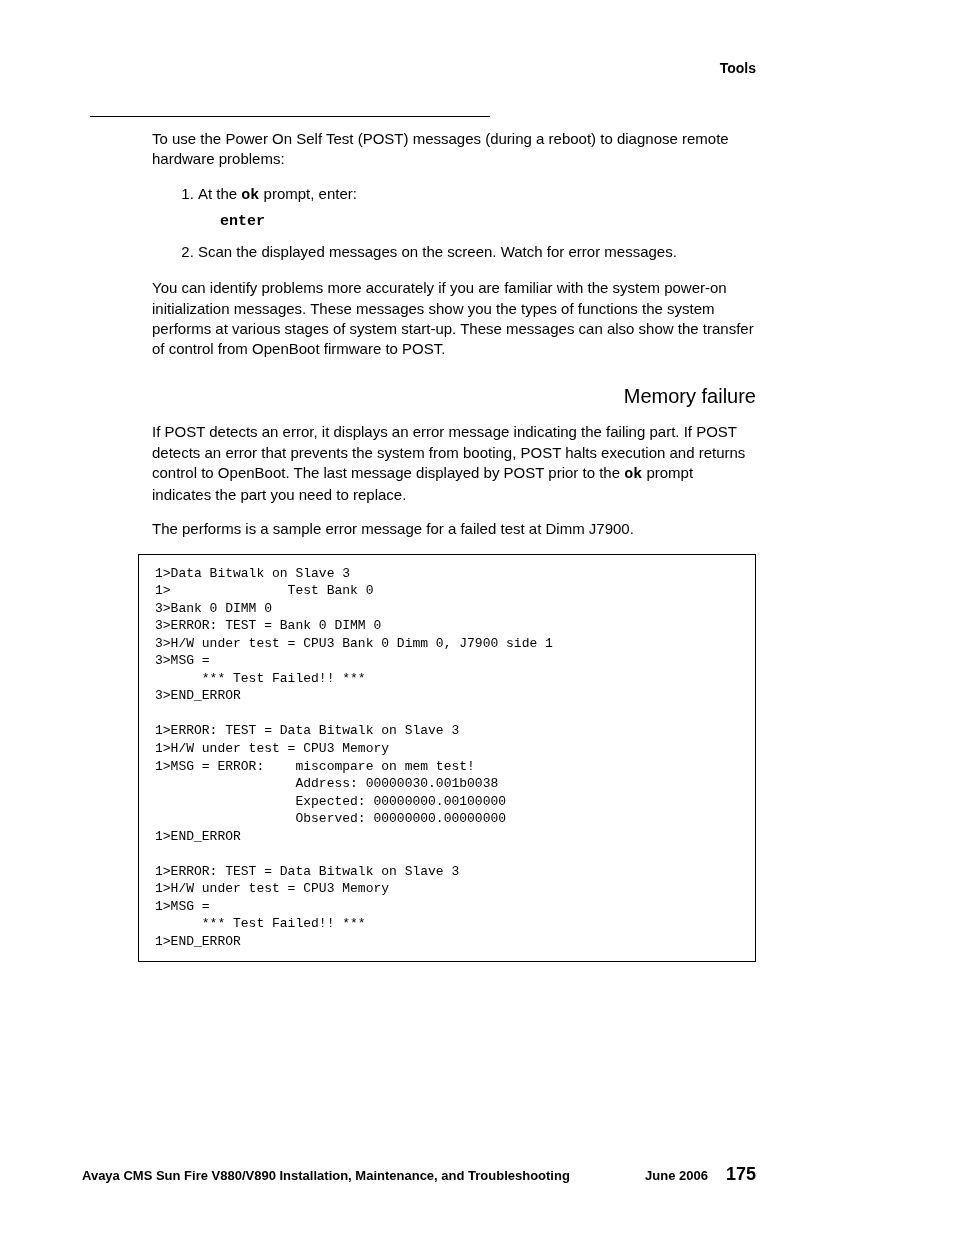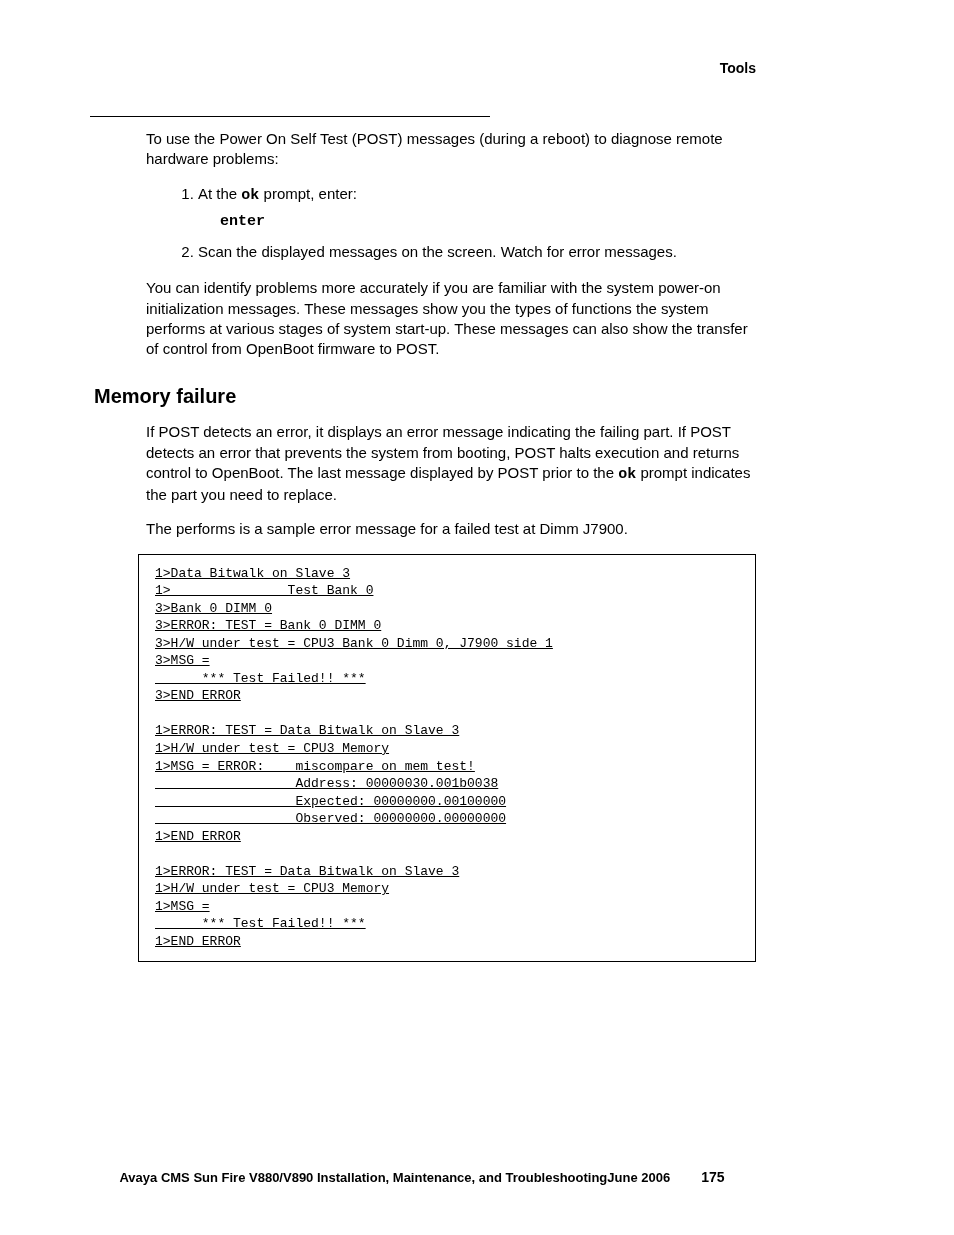--- a/index.html
+++ b/index.html
@@ -31,21 +31,21 @@
     font-size: 24px;
     font-weight: bold;
     margin: 0 0 18px 0;
   }
   .body-block {
     margin-left: 48px;
   }
   p.body {
     font-size: 15px;
     line-height: 1.35;
-    margin: 0 0 14px 8px;
+    margin: 0 0 14px 14px;
   }
   ol.steps {
     font-size: 15px;
     line-height: 1.35;
     margin: 0 0 16px 0;
     padding-left: 60px;
   }
   ol.steps li {
     margin-bottom: 10px;
   }
@@ -54,47 +54,47 @@
     font-weight: bold;
   }
   .cmd {
     font-family: "Courier New", Courier, monospace;
     font-weight: bold;
     margin: 6px 0 10px 22px;
     display: block;
   }
   h2.subsection {
     font-size: 20px;
-    font-weight: bold;
+    font-weight: normal;
     margin: 26px 0 14px 4px;
+    text-align: right;
   }
   .code-box {
     border: 1px solid #000;
     padding: 10px 16px;
     margin: 6px 0 0 48px;
     font-family: "Courier New", Courier, monospace;
     font-size: 13px;
     white-space: pre;
     line-height: 1.35;
-    text-decoration: underline;
   }
   .footer {
     position: absolute;
     bottom: 50px;
-    left: 88px;
+    left: 82px;
     right: 90px;
     display: flex;
-    justify-content: center;
+    justify-content: space-between;
     font-size: 13px;
     font-weight: bold;
     align-items: baseline;
   }
   .footer .pagenum {
-    font-size: 14px;
-    margin-left: 31px;
+    font-size: 18px;
+    margin-left: 18px;
   }
   .footer .right-group {
     display: flex;
     align-items: baseline;
   }
 </style>
 </head>
 <body>
 
 <div class="page">

